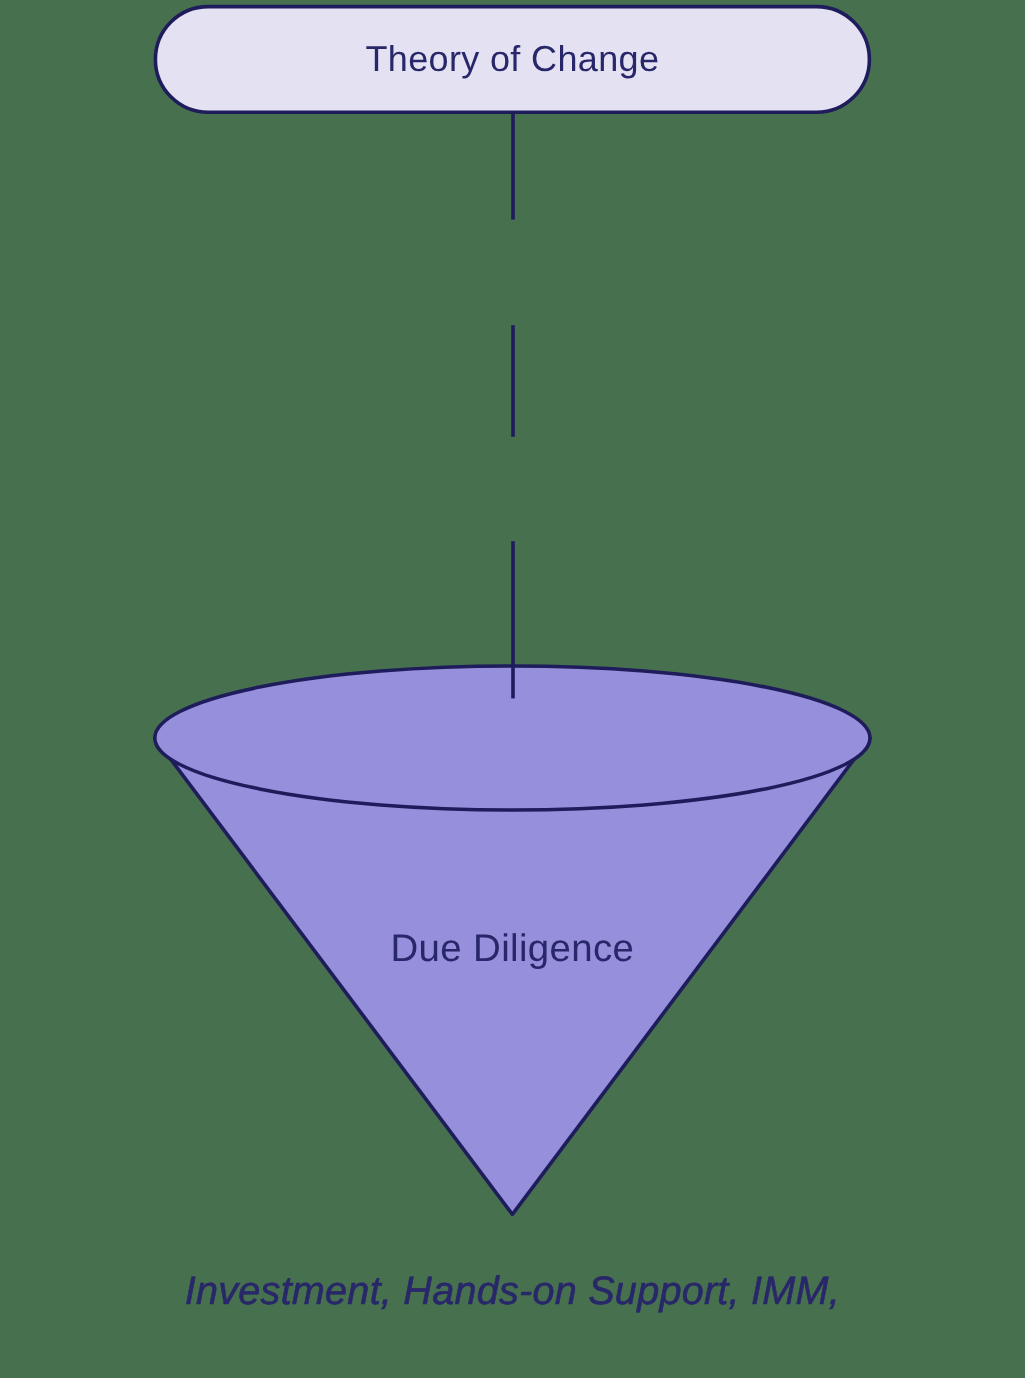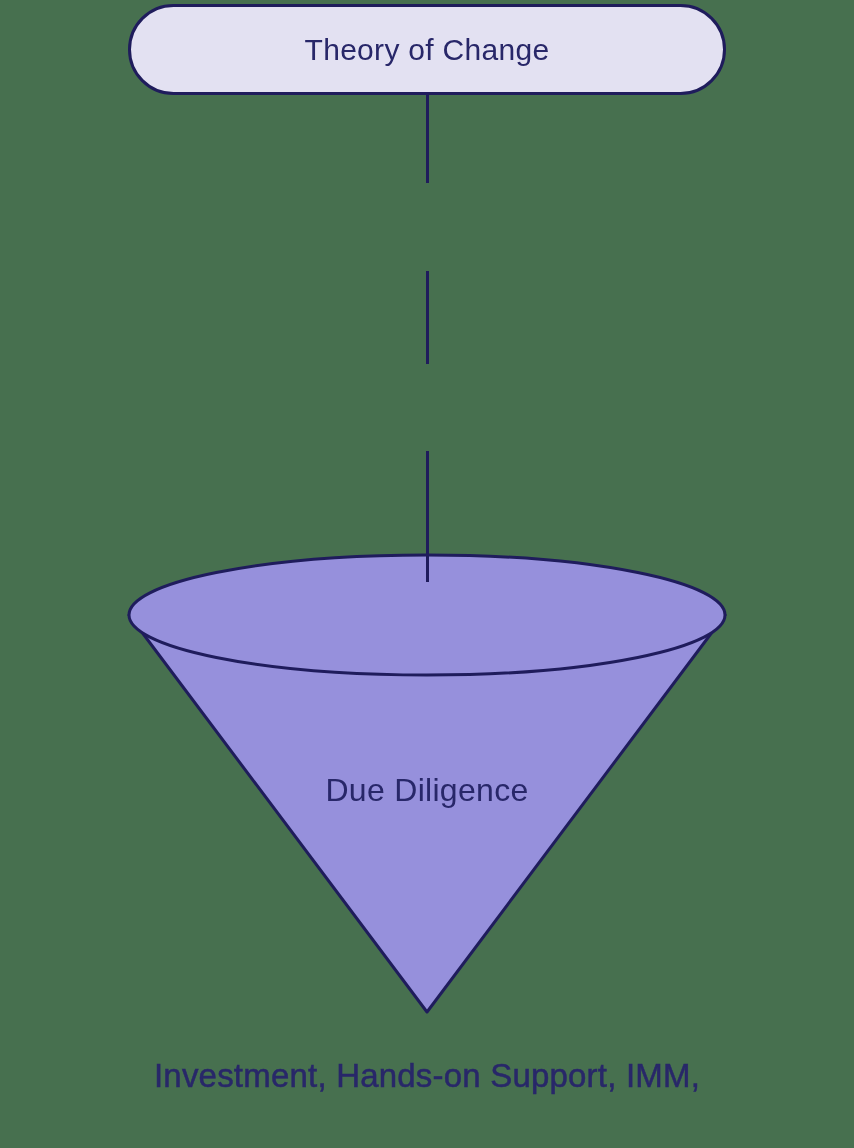--- a/index.html
+++ b/index.html
@@ -76,20 +76,21 @@
     left: 0;
     top: 1052px;
     width: 854px;
     text-align: center;
     font-size: 33px;
     line-height: 47px;
     letter-spacing: 0.2px;
     color: var(--text);
     -webkit-text-stroke: 0.5px var(--text);
     z-index: 2;
+    font-style: italic;
   }
 </style>
 </head>
 <body>
 
 <div class="canvas">
 
   <div class="node node1">
     <span>Theory of Change</span>
   </div>

